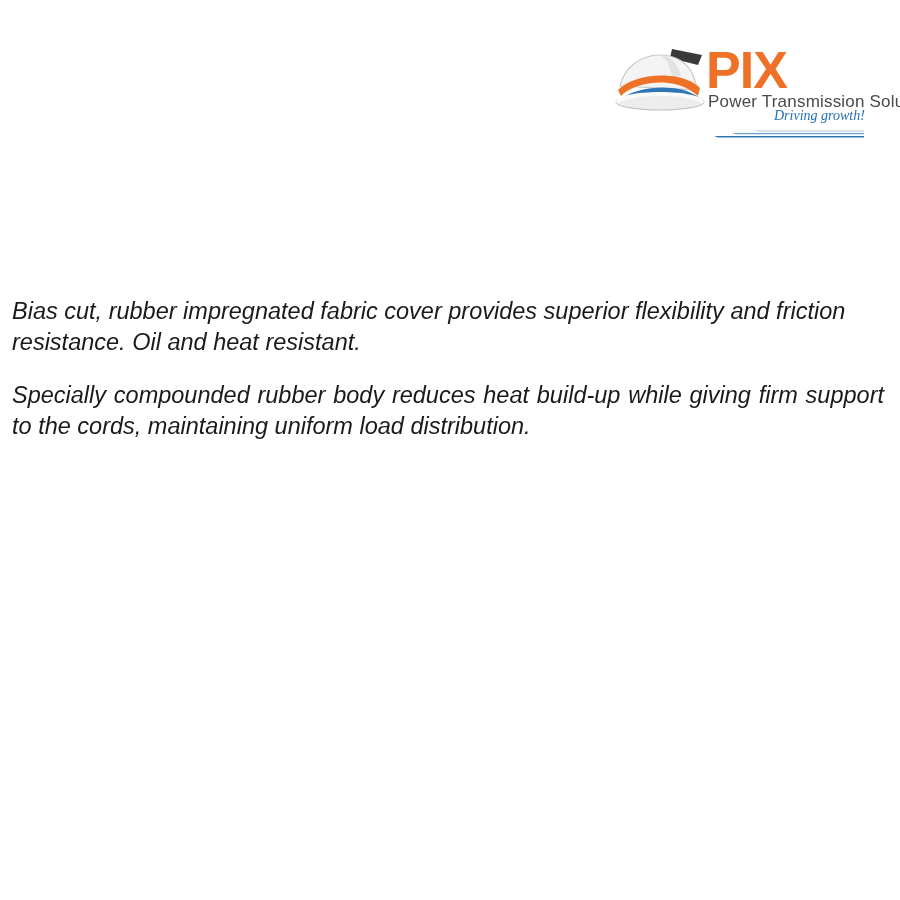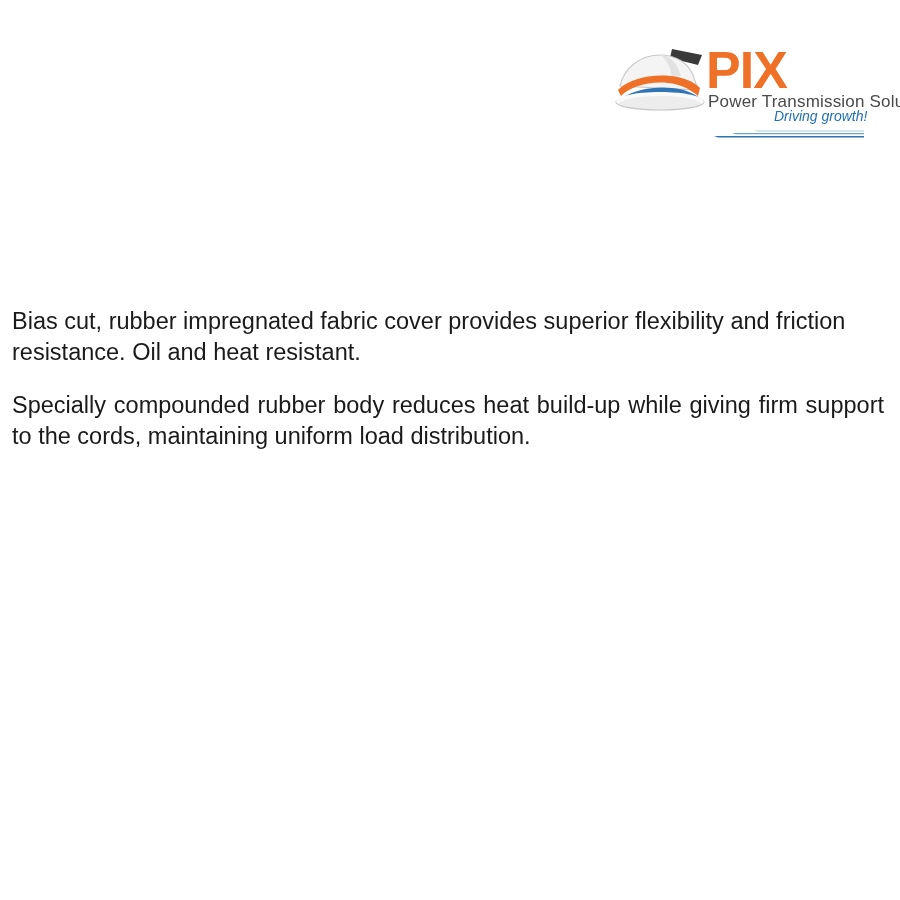--- a/index.html
+++ b/index.html
@@ -50,40 +50,41 @@
     font-family: "Liberation Sans", sans-serif;
     font-size: 17px;
     color: #4a4a4a;
     letter-spacing: 0.2px;
     white-space: nowrap;
   }
   .logo-slogan {
     position: absolute;
     left: 160px;
     top: 64px;
-    font-family: Liberation Sans, sans-serif;
+    font-family: Liberation Serif, serif;
     font-style: italic;
     font-size: 14px;
     color: #1f6fb5;
     white-space: nowrap;
   }
   .logo-stripes {
     position: absolute;
     left: 100px;
     top: 80px;
     width: 150px;
     height: 8px;
   }
 
   
   .content {
     position: absolute;
     left: 12px;
-    top: 306px;
+    top: 296px;
     width: 872px;
+    font-style: italic;
   }
   .para {
     font-family: "Liberation Sans", sans-serif;
     font-size: 23.5px;
     line-height: 1.32;
     color: #1a1a1a;
     margin: 0 0 22px 0;
   }
   .para.justify {
     text-align: justify;

